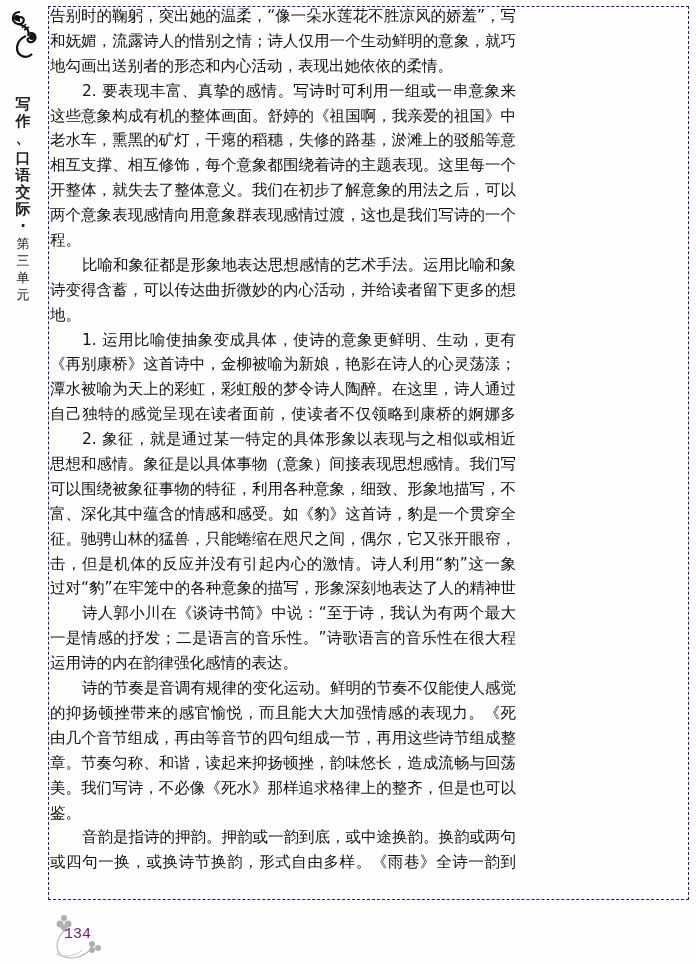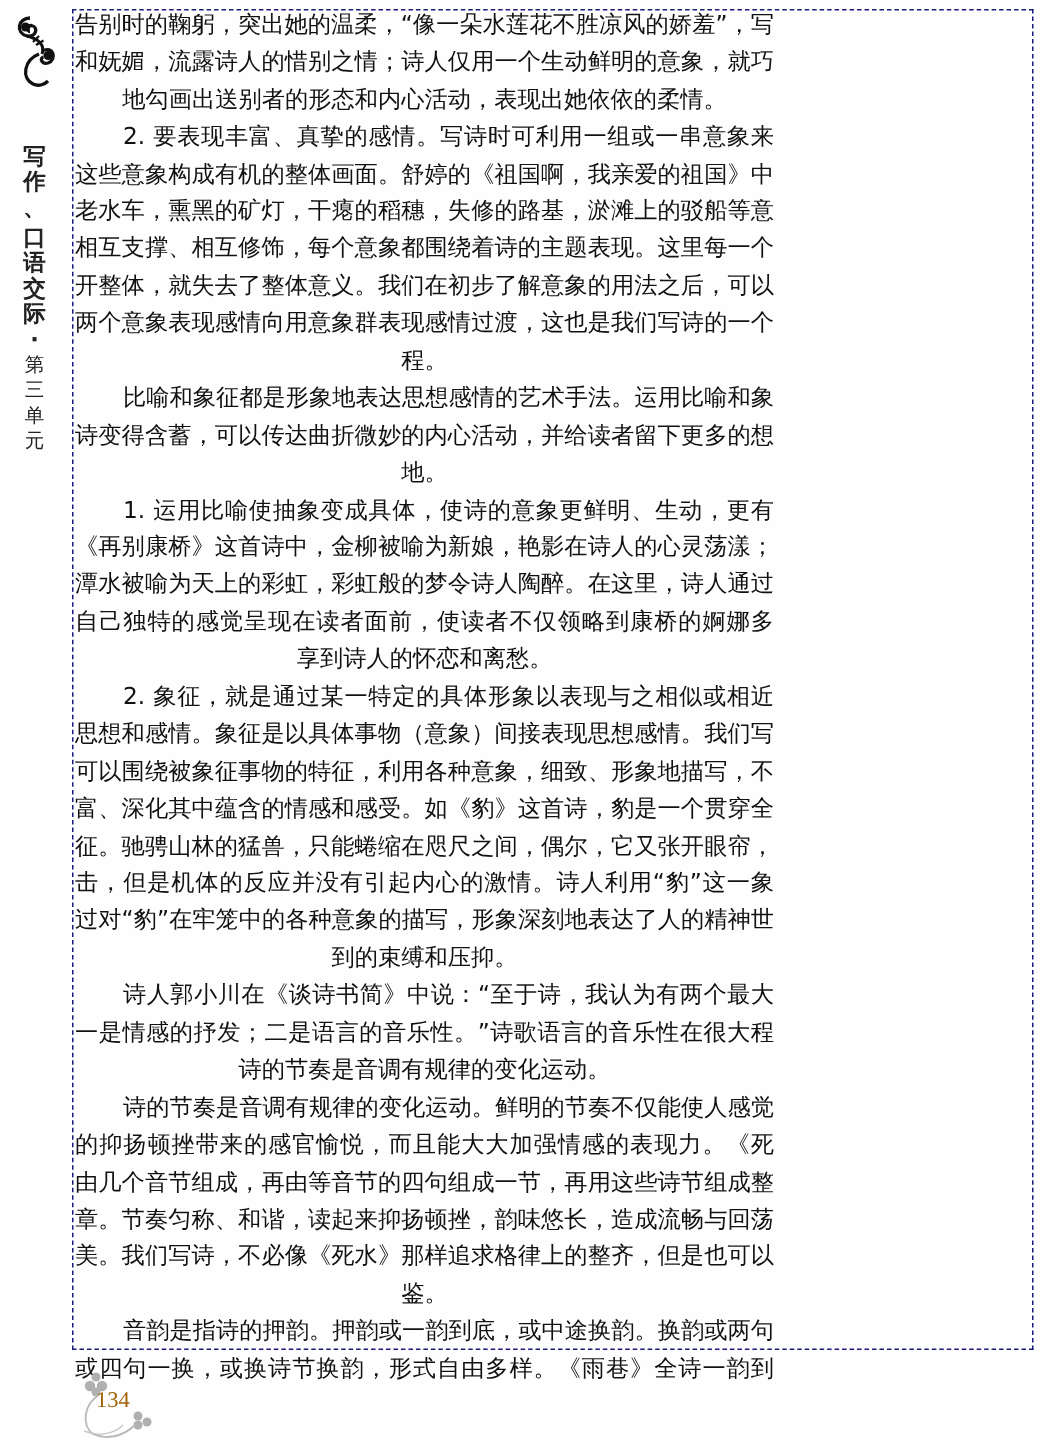--- a/index.html
+++ b/index.html
@@ -6,29 +6,29 @@
   body { width:696px; height:964px; position:relative; overflow:hidden;
          font-family:"DejaVu Sans","Liberation Sans",sans-serif; color:#111; }
   .page { position:absolute; left:0; top:0; width:696px; height:964px; background:#fefefe; }
   .frame { position:absolute; left:48px; top:6px; width:641px; height:894px;
            border:1px dashed #1a1a7a; box-sizing:border-box; }
   .text-col { position:absolute; left:50px; top:4px; width:466px; }
   .line { height:24.9px; line-height:24.9px; font-size:15.5px; white-space:nowrap;
           overflow:visible; }
   .line.full { text-align:justify; text-align-last:justify; white-space:normal; height:24.9px; overflow:hidden; }
   .line.indent { padding-left:32px; }
-  .line.short { text-align:center; }
+  .line.short { text-align:left; }
   .sidebar { position:absolute; left:2px; top:0; width:40px; }
   .ornament { position:absolute; left:6px; top:8px; width:34px; height:52px; }
   .vtext { position:absolute; left:10px; top:96px; width:22px; font-size:15px; line-height:17px;
            font-weight:bold; color:#222; text-align:center; }
   .vtext span { display:block; }
   .footer { position:absolute; left:52px; top:912px; width:60px; height:50px; }
-  .page-num { position:absolute; left:64px; top:926px; font-size:15px; color:#a16207;
-              font-family:Liberation Serif, serif; }
+  .page-num { position:absolute; left:64px; top:926px; font-size:15px; color:#701a75;
+              font-family:Liberation Mono, monospace; }
 </style>
 </head>
 <body>
 
 <div class="page">
 
   <div class="sidebar">
     <svg class="ornament" viewBox="0 0 34 52">
       <path d="M12 4 C4 4 2 14 10 16 C16 17 18 10 13 9 C10 9 10 13 12 13" fill="none" stroke="#111" stroke-width="2.2"></path>
       <path d="M10 16 C18 18 22 22 20 28" fill="none" stroke="#111" stroke-width="2"></path>
@@ -67,32 +67,30 @@
       <div class="line full">开整体，就失去了整体意义。我们在初步了解意象的用法之后，可以从用一</div>
       <div class="line full">两个意象表现感情向用意象群表现感情过渡，这也是我们写诗的一个提高过</div>
       <div class="line short">程。</div>
       <div class="line full indent">比喻和象征都是形象地表达思想感情的艺术手法。运用比喻和象征会使</div>
       <div class="line full">诗变得含蓄，可以传达曲折微妙的内心活动，并给读者留下更多的想像余</div>
       <div class="line short">地。</div>
       <div class="line full indent">1. 运用比喻使抽象变成具体，使诗的意象更鲜明、生动，更有美感。</div>
       <div class="line full">《再别康桥》这首诗中，金柳被喻为新娘，艳影在诗人的心灵荡漾；清澈的</div>
       <div class="line full">潭水被喻为天上的彩虹，彩虹般的梦令诗人陶醉。在这里，诗人通过比喻将</div>
       <div class="line full">自己独特的感觉呈现在读者面前，使读者不仅领略到康桥的婀娜多姿，也分</div>
-      <div class="line short">享到诗人的怀恋和离愁。</div>
       <div class="line full indent">2. 象征，就是通过某一特定的具体形象以表现与之相似或相近的概念、</div>
       <div class="line full">思想和感情。象征是以具体事物（意象）间接表现思想感情。我们写诗时，</div>
       <div class="line full">可以围绕被象征事物的特征，利用各种意象，细致、形象地描写，不断丰</div>
       <div class="line full">富、深化其中蕴含的情感和感受。如《豹》这首诗，豹是一个贯穿全诗的象</div>
       <div class="line full">征。驰骋山林的猛兽，只能蜷缩在咫尺之间，偶尔，它又张开眼帘，准备腾</div>
       <div class="line full">击，但是机体的反应并没有引起内心的激情。诗人利用“豹”这一象征，通</div>
       <div class="line full">过对“豹”在牢笼中的各种意象的描写，形象深刻地表达了人的精神世界受</div>
-      <div class="line short">到的束缚和压抑。</div>
       <div class="line full indent">诗人郭小川在《谈诗书简》中说：“至于诗，我认为有两个最大的特点：</div>
       <div class="line full">一是情感的抒发；二是语言的音乐性。”诗歌语言的音乐性在很大程度上是</div>
-      <div class="line short">诗的节奏是音调有规律的变化运动。</div>
+      <div class="line short">运用诗的内在韵律强化感情的表达。</div>
       <div class="line full indent">诗的节奏是音调有规律的变化运动。鲜明的节奏不仅能使人感觉到音调</div>
       <div class="line full">的抑扬顿挫带来的感官愉悦，而且能大大加强情感的表现力。《死水》每句</div>
       <div class="line full">由几个音节组成，再由等音节的四句组成一节，再用这些诗节组成整个诗</div>
       <div class="line full">章。节奏匀称、和谐，读起来抑扬顿挫，韵味悠长，造成流畅与回荡的音乐</div>
       <div class="line full">美。我们写诗，不必像《死水》那样追求格律上的整齐，但是也可以作借</div>
       <div class="line short">鉴。</div>
       <div class="line full indent">音韵是指诗的押韵。押韵或一韵到底，或中途换韵。换韵或两句一换，</div>
       <div class="line full">或四句一换，或换诗节换韵，形式自由多样。《雨巷》全诗一韵到底，每节</div>
     </div>
 

